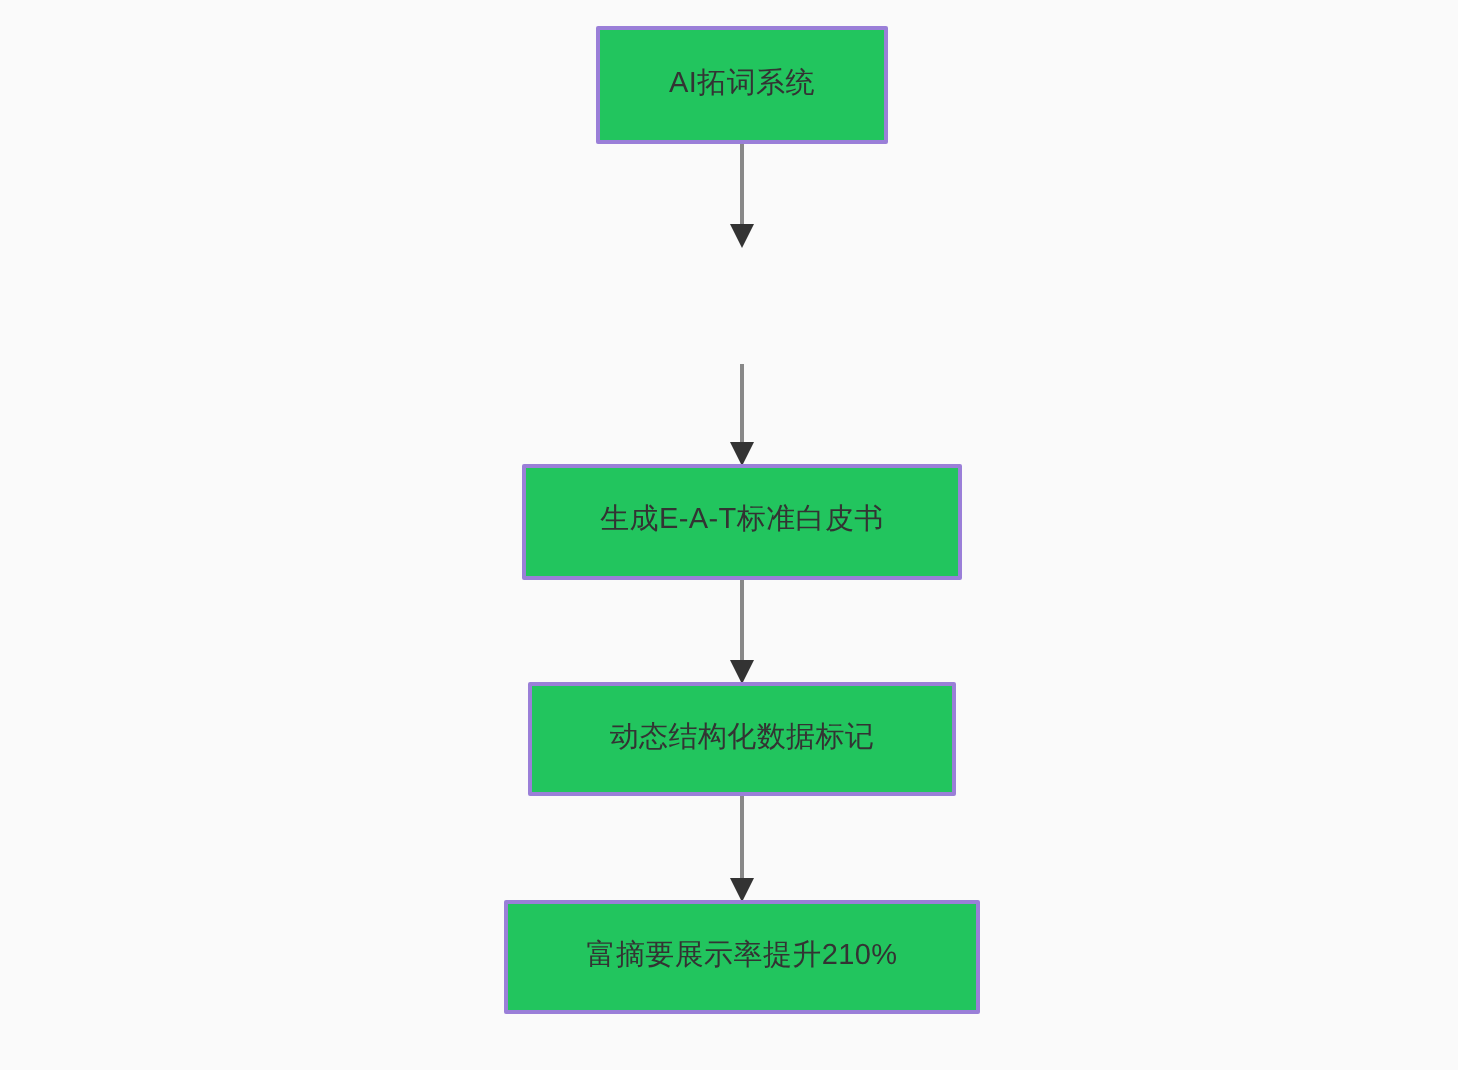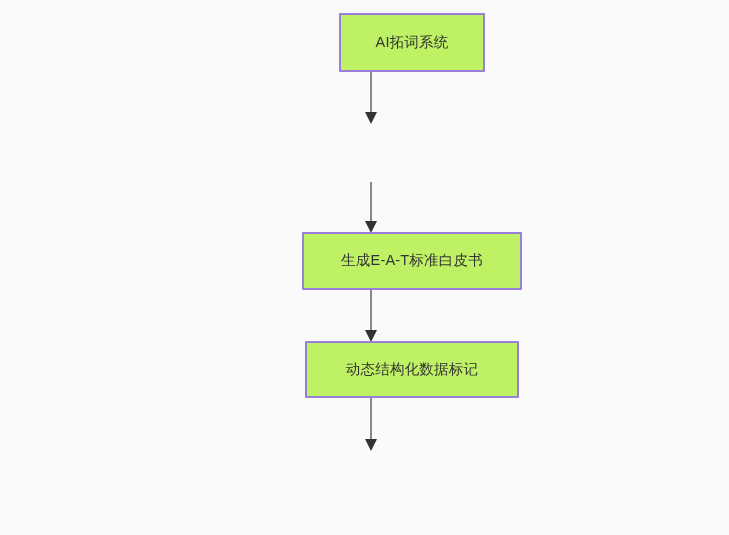--- a/index.html
+++ b/index.html
@@ -16,33 +16,32 @@
   }
   #flow-canvas {
     position: relative;
     width: 729px;
     height: 535px;
     background: #fafafa;
   }
   .node {
     position: absolute;
     box-sizing: border-box;
-    background: #bef264;
+    background: #22c55e;
     border: 2px solid #9a7fd8;
     border-radius: 1px;
     display: flex;
     align-items: center;
     justify-content: center;
     color: #333333;
     font-size: 14.5px;
     line-height: 1.2;
     letter-spacing: 0.2px;
     white-space: nowrap;
     font-family: "Liberation Sans", "DejaVu Sans", sans-serif;
-    margin-left: 41px;
   }
   .node-label {
     display: block;
     text-align: center;
   }
   .edge {
     position: absolute;
     overflow: visible;
   }
   .edge-line {
@@ -86,14 +85,17 @@
 
 
   <div class="node" style="left:264px; top:341px; width:214px; height:57px;">
     <span class="node-label">动态结构化数据标记</span>
   </div>
 
   <div class="node" style="left:261px; top:232px; width:220px; height:58px;">
     <span class="node-label">生成E-A-T标准白皮书</span>
   </div>
 
+  <div class="node" style="left:252px; top:450px; width:238px; height:57px;">
+    <span class="node-label">富摘要展示率提升210%</span>
+  </div>
 
 </div>
 
 </body></html>

